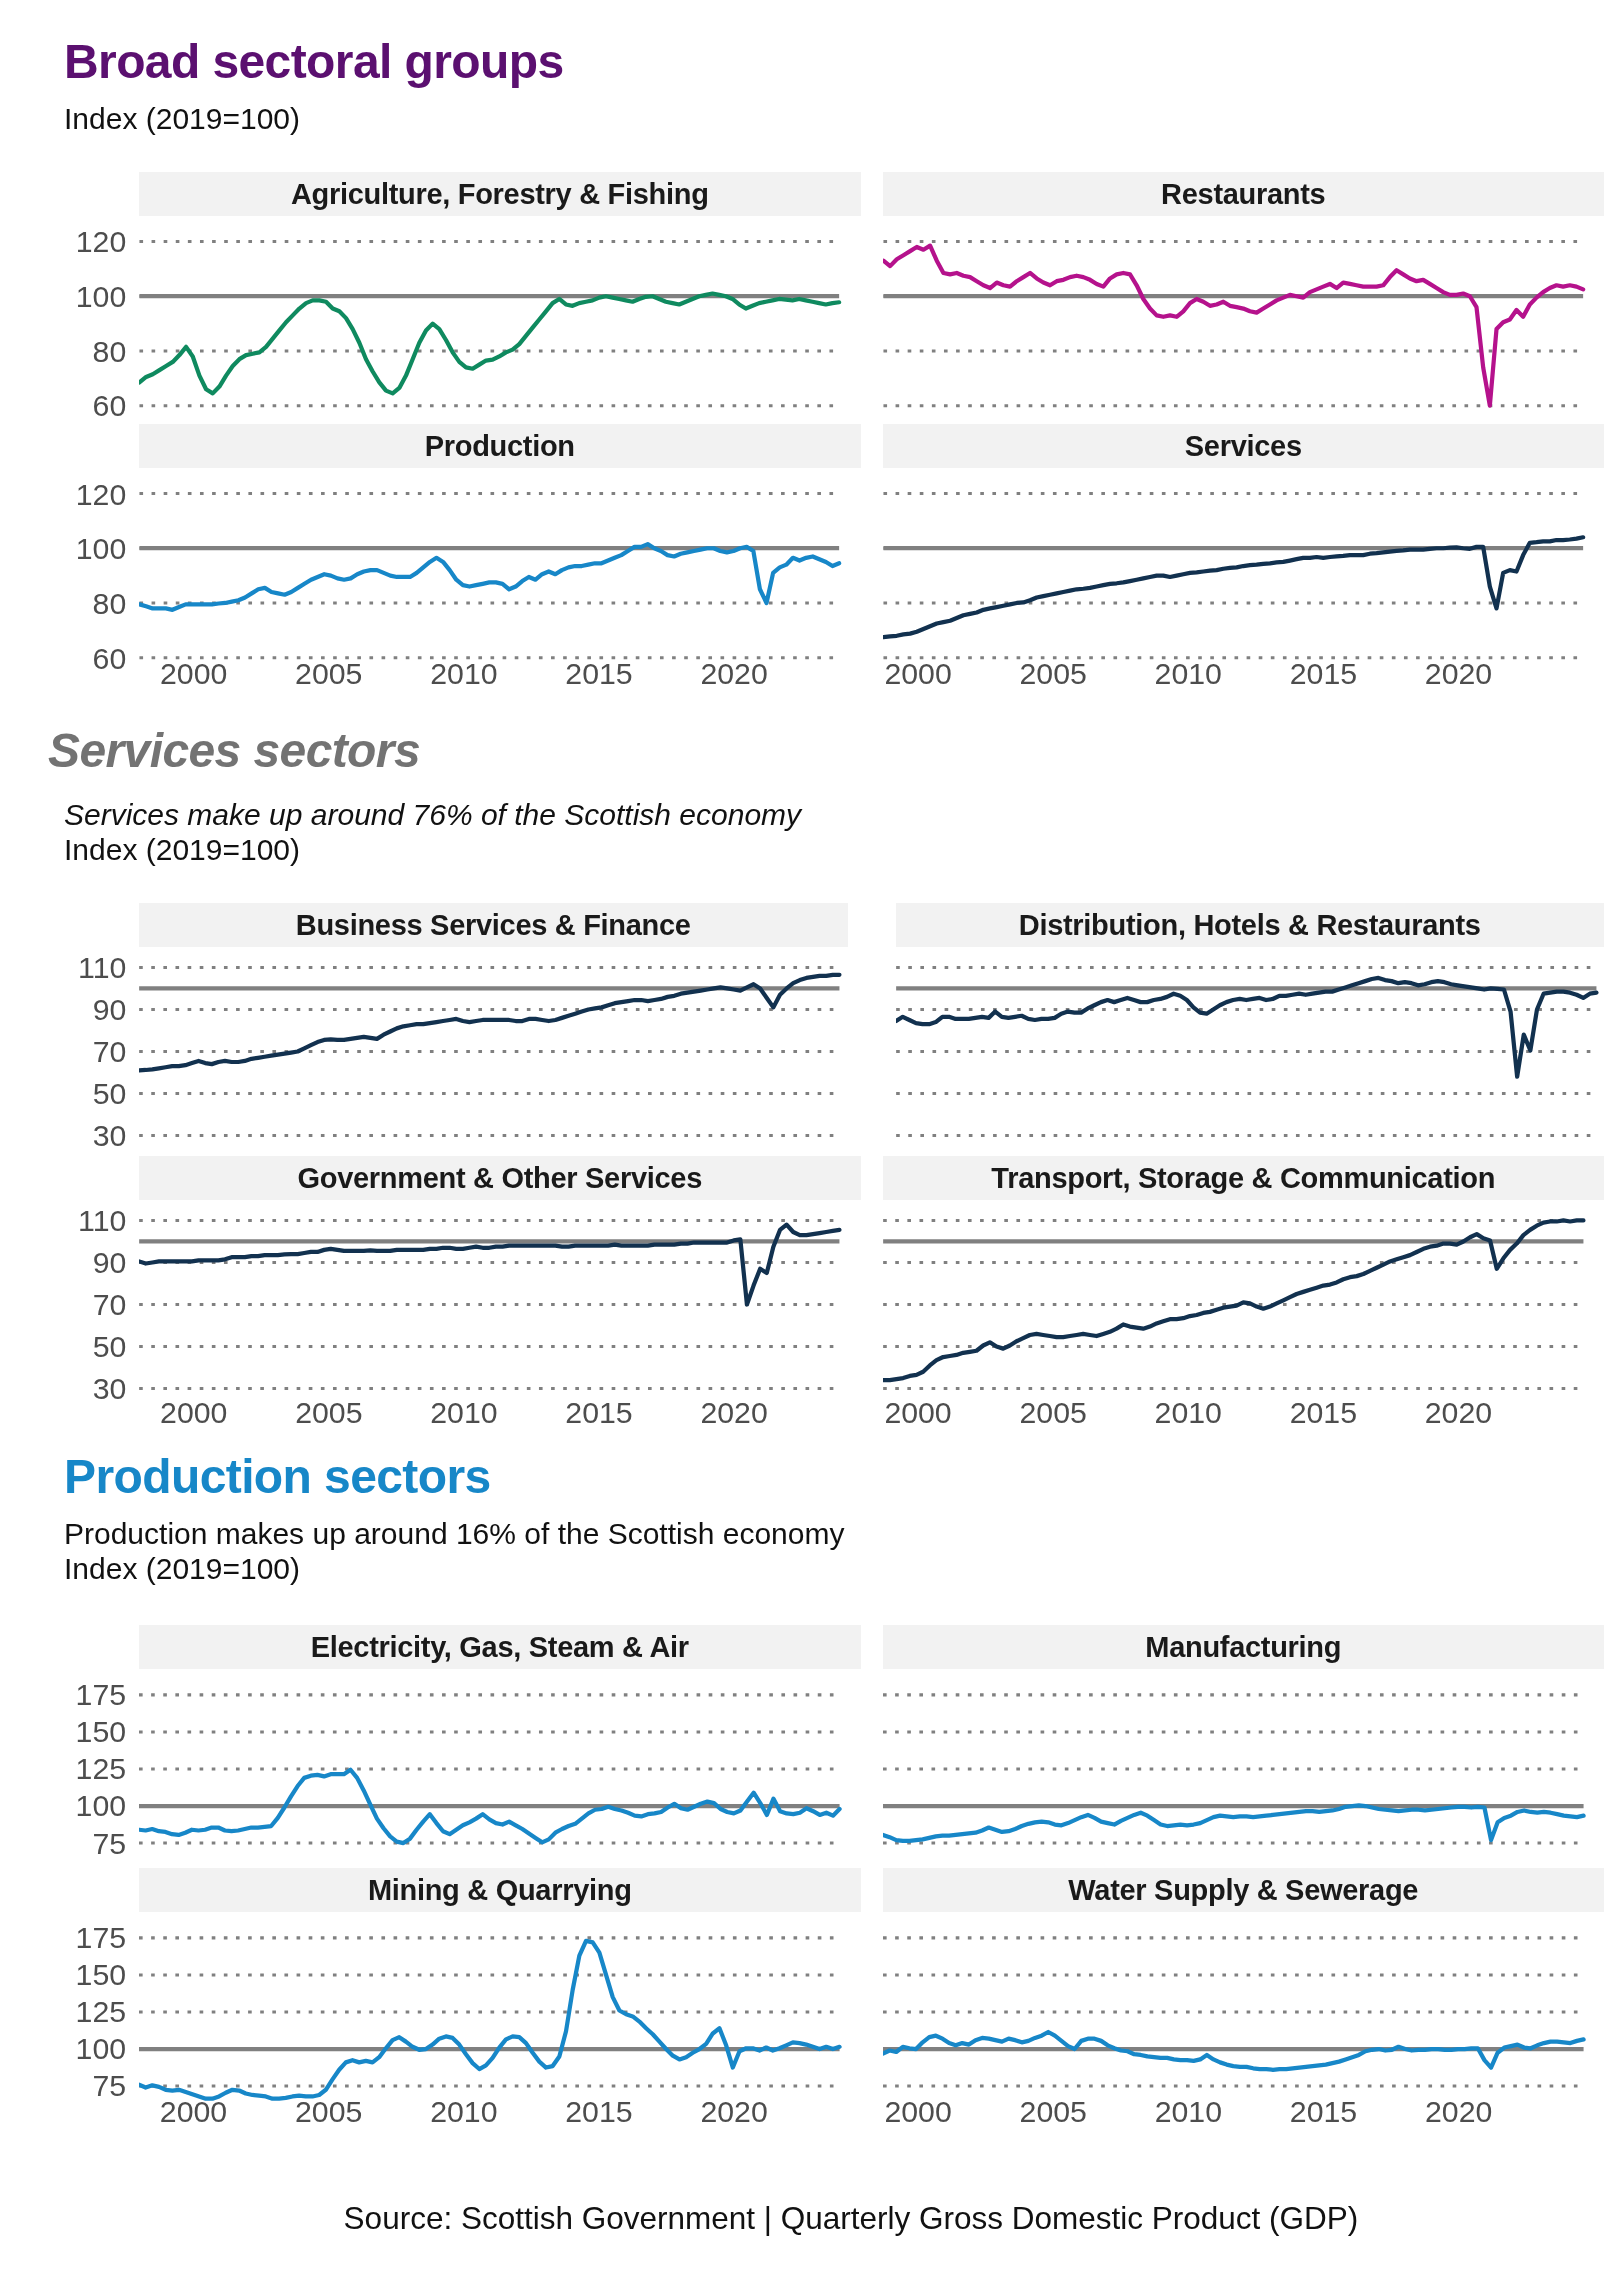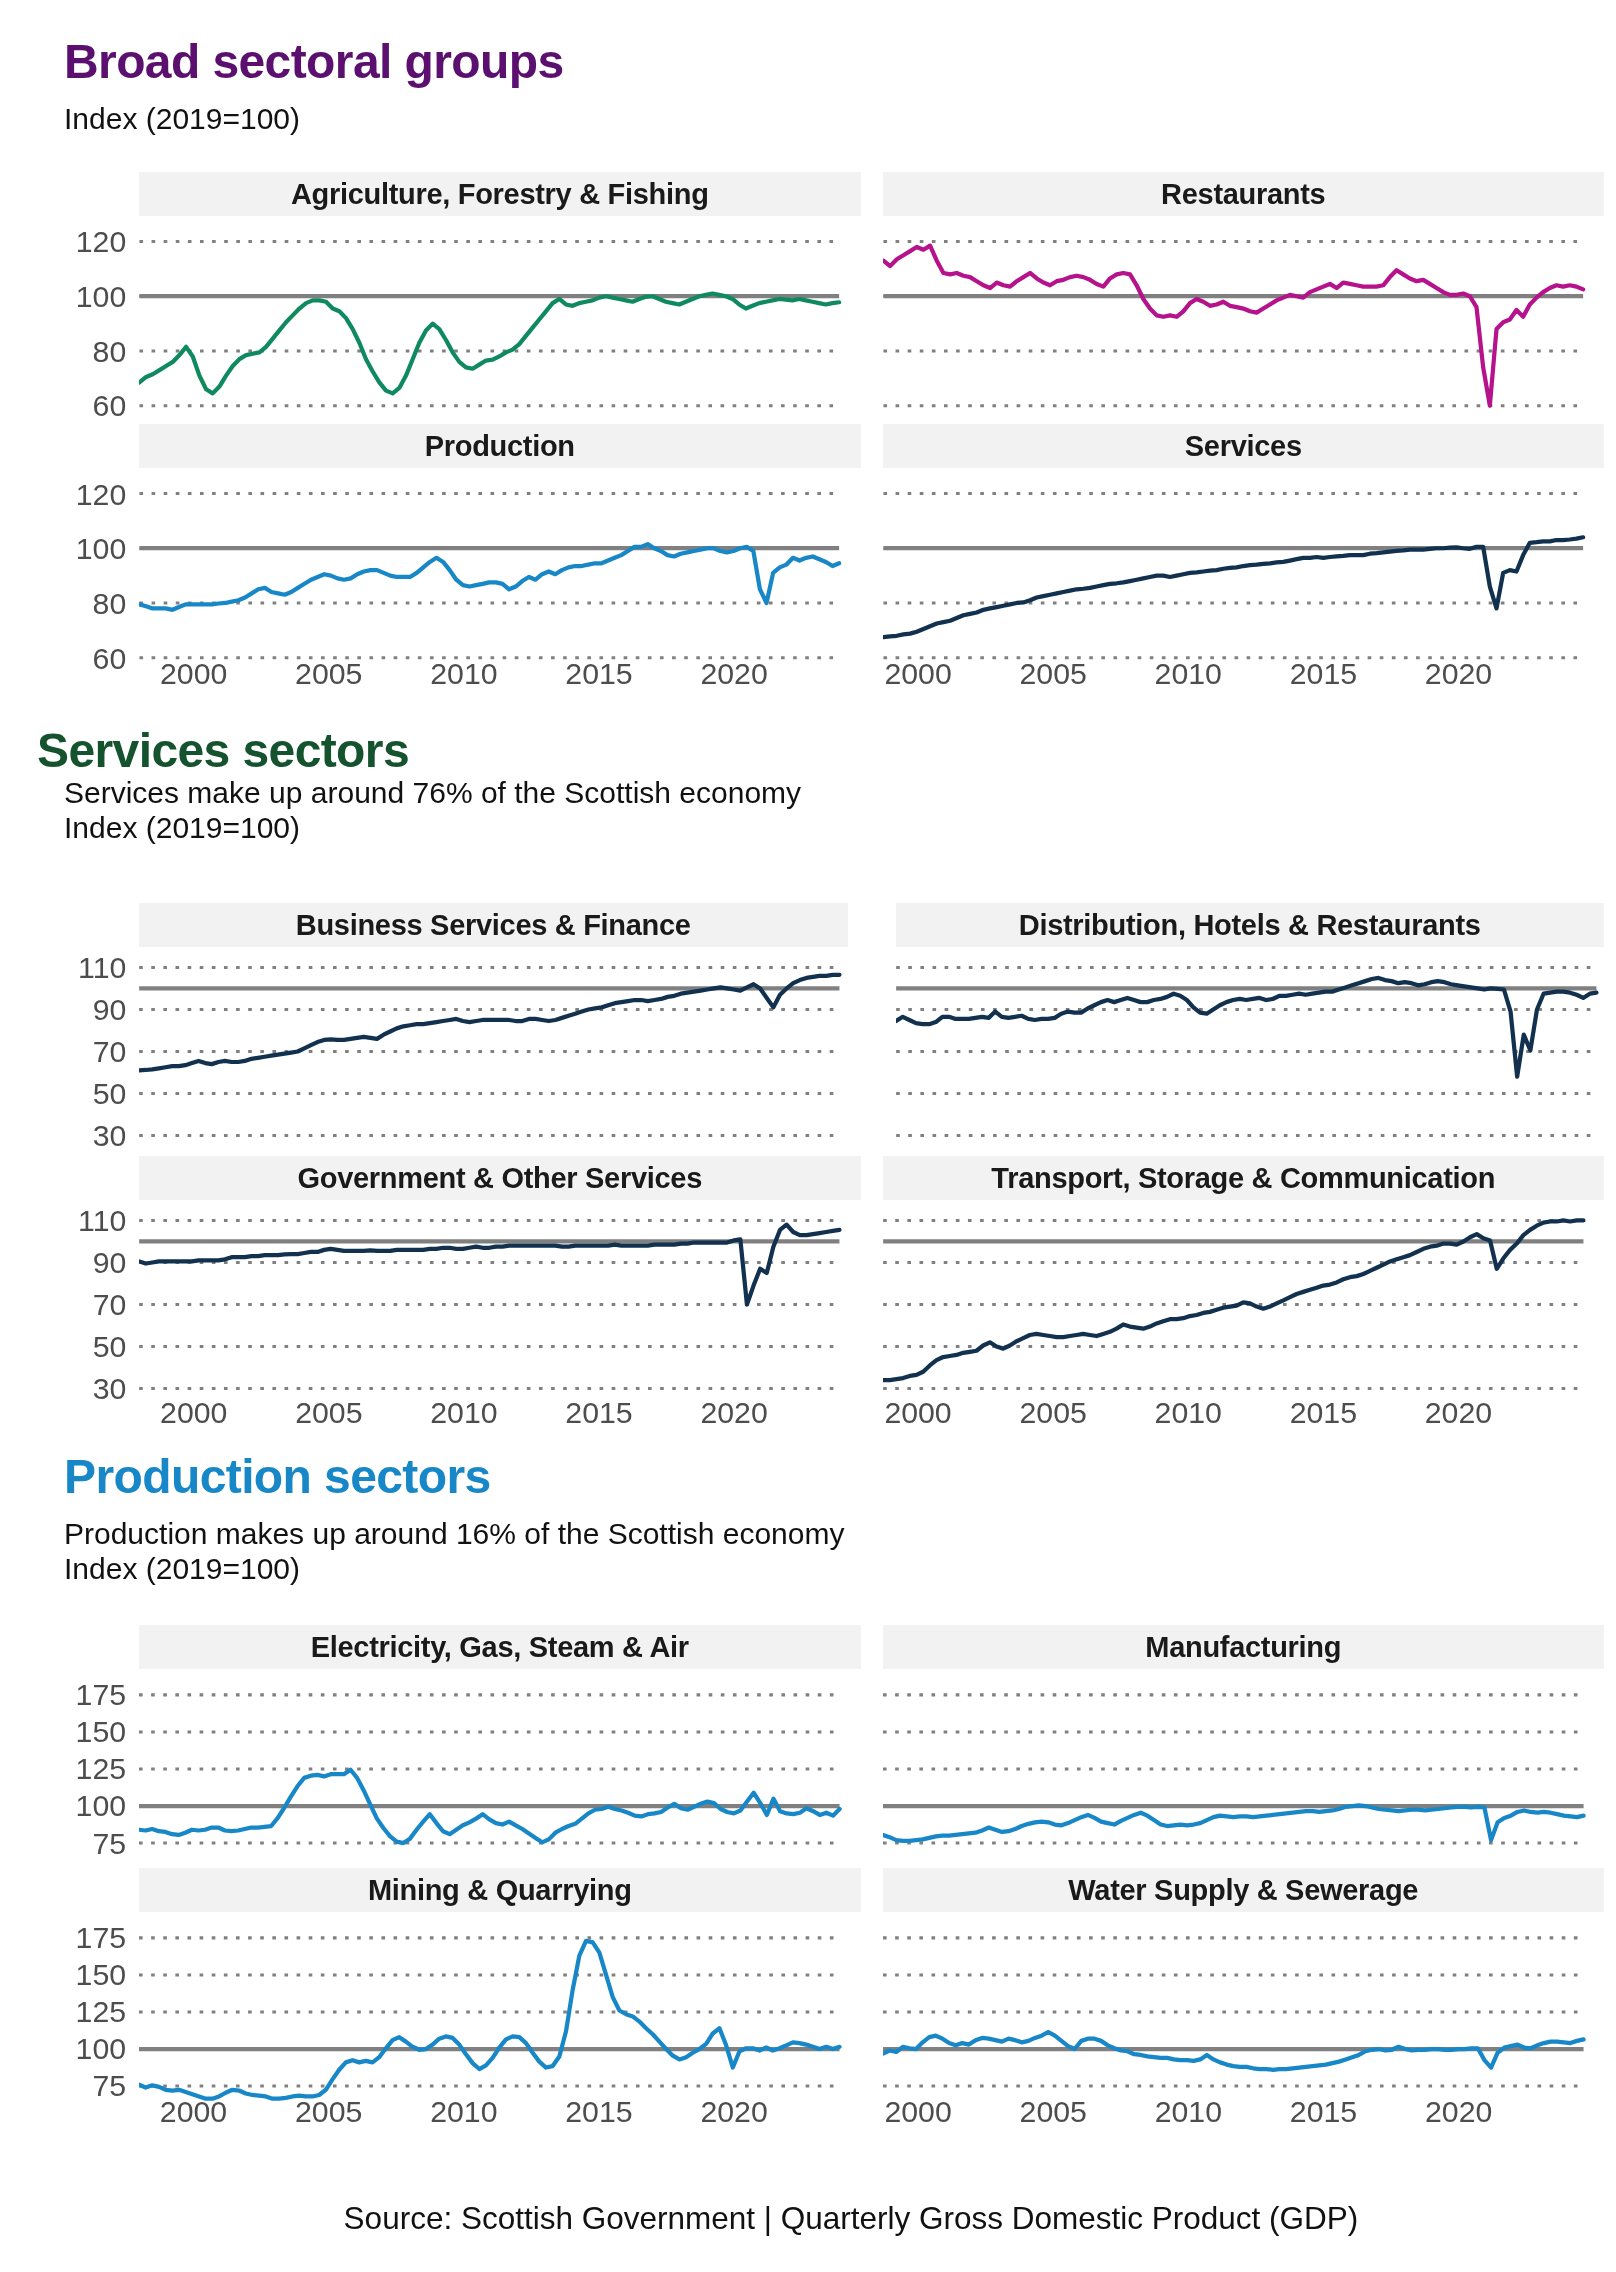--- a/index.html
+++ b/index.html
@@ -115,22 +115,22 @@
       <text x="988.4615384615385" y="845" class="xlab">2015</text>
       <text x="1211.5384615384614" y="845" class="xlab">2020</text>
       <text x="1515.2307692307693" y="845" class="xlab">2000</text>
       <text x="1738.3076923076924" y="845" class="xlab">2005</text>
       <text x="1961.3846153846152" y="845" class="xlab">2010</text>
       <text x="2184.4615384615386" y="845" class="xlab">2015</text>
       <text x="2407.5384615384614" y="845" class="xlab">2020</text>
     </svg>
 
   <div class="block" style="top:727px;">
-    <div class="sec-title" style="margin-left:37px;color:#14532d;">Services sectors</div>
-    <div class="sec-sub" style="margin-left:64px;margin-top:1px;">Services make up around 76% of the Scottish economy</div>
+    <div class="sec-title" style="margin-left:48px;color:#737373;font-style:italic;">Services sectors</div>
+    <div class="sec-sub" style="margin-left:64px;margin-top:23px;font-style:italic;">Services make up around 76% of the Scottish economy</div>
     <div class="sec-sub" style="margin-left:64px;">Index (2019=100)</div>
   </div>
 
   <div class="block grid2" style="top:903px;padding:0 12px 0 139px;width:1465px;gap:48px;">
     <div class="panel">
       <div class="panel-head">
           <span>Business Services &amp; Finance</span>
         </div>
       <div class="chartwrap">
           <svg id="c4" width="703" height="209" viewBox="0 0 1160 345">

